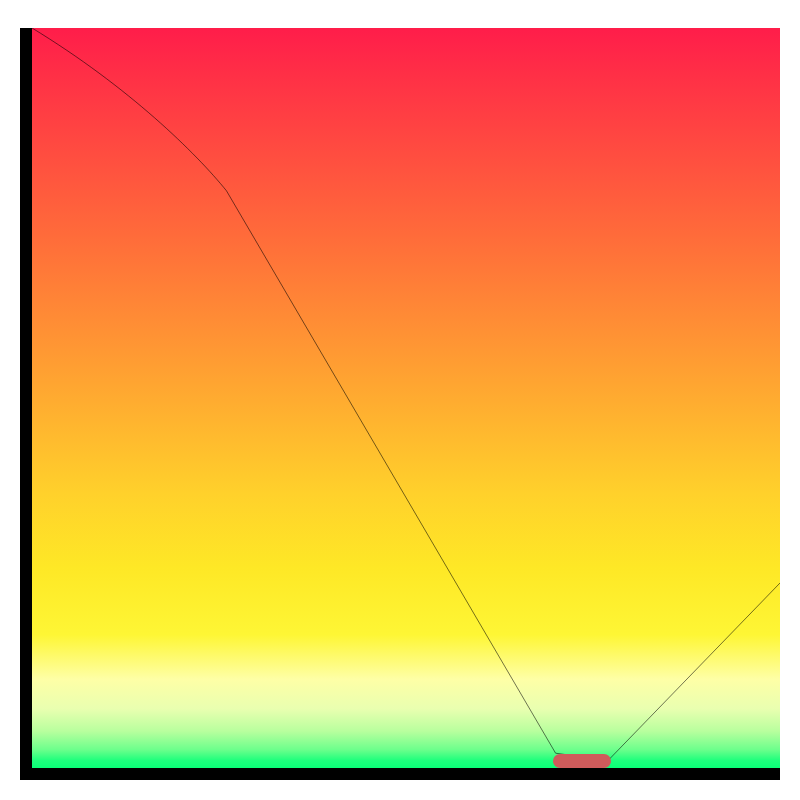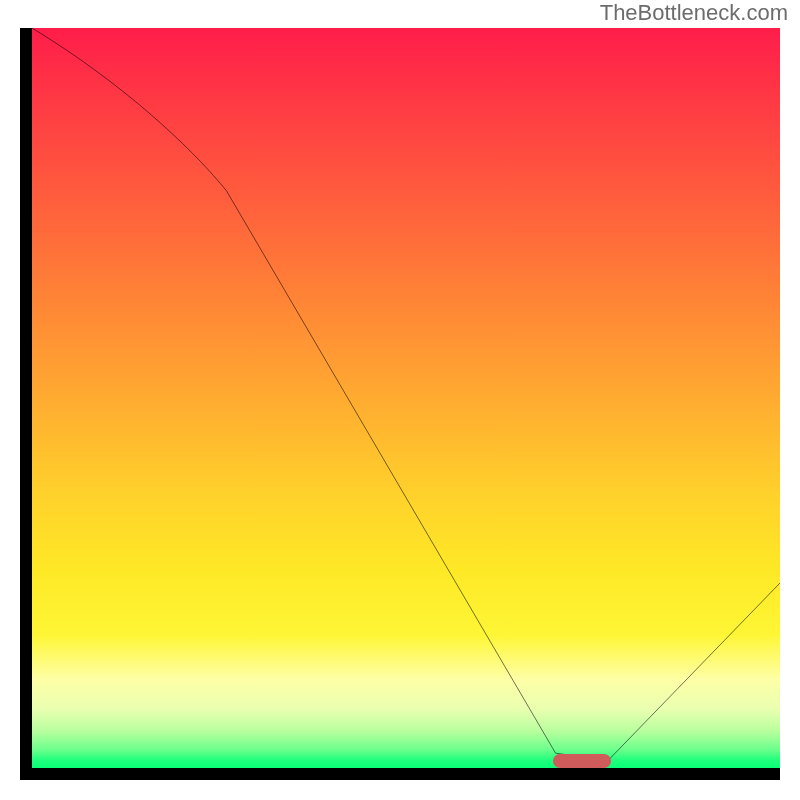--- a/index.html
+++ b/index.html
@@ -76,21 +76,20 @@
     height: 14px;
     background: #cf5b5b;
     border-radius: 7px;
   }
 </style>
 </head>
 <body>
 
 <div class="container">
 
-  <div class="watermark">TheBottleneck.com</div>
 
   <div class="frame"></div>
 
   <div class="plot-area">
     <div class="gradient"></div>
 
     <svg class="curve" viewBox="0 0 100 100" preserveAspectRatio="none">
       <g transform="translate(0,100) scale(1,-1)">
 
         <path id="curve-path" fill="none" stroke="#000" stroke-width="0.55" vector-effect="non-scaling-stroke" stroke-linejoin="round" stroke-linecap="round" d="M 0 100 C 13 92 22 83 26 78 L 70 2 L 77 1 L 100 25"></path>

